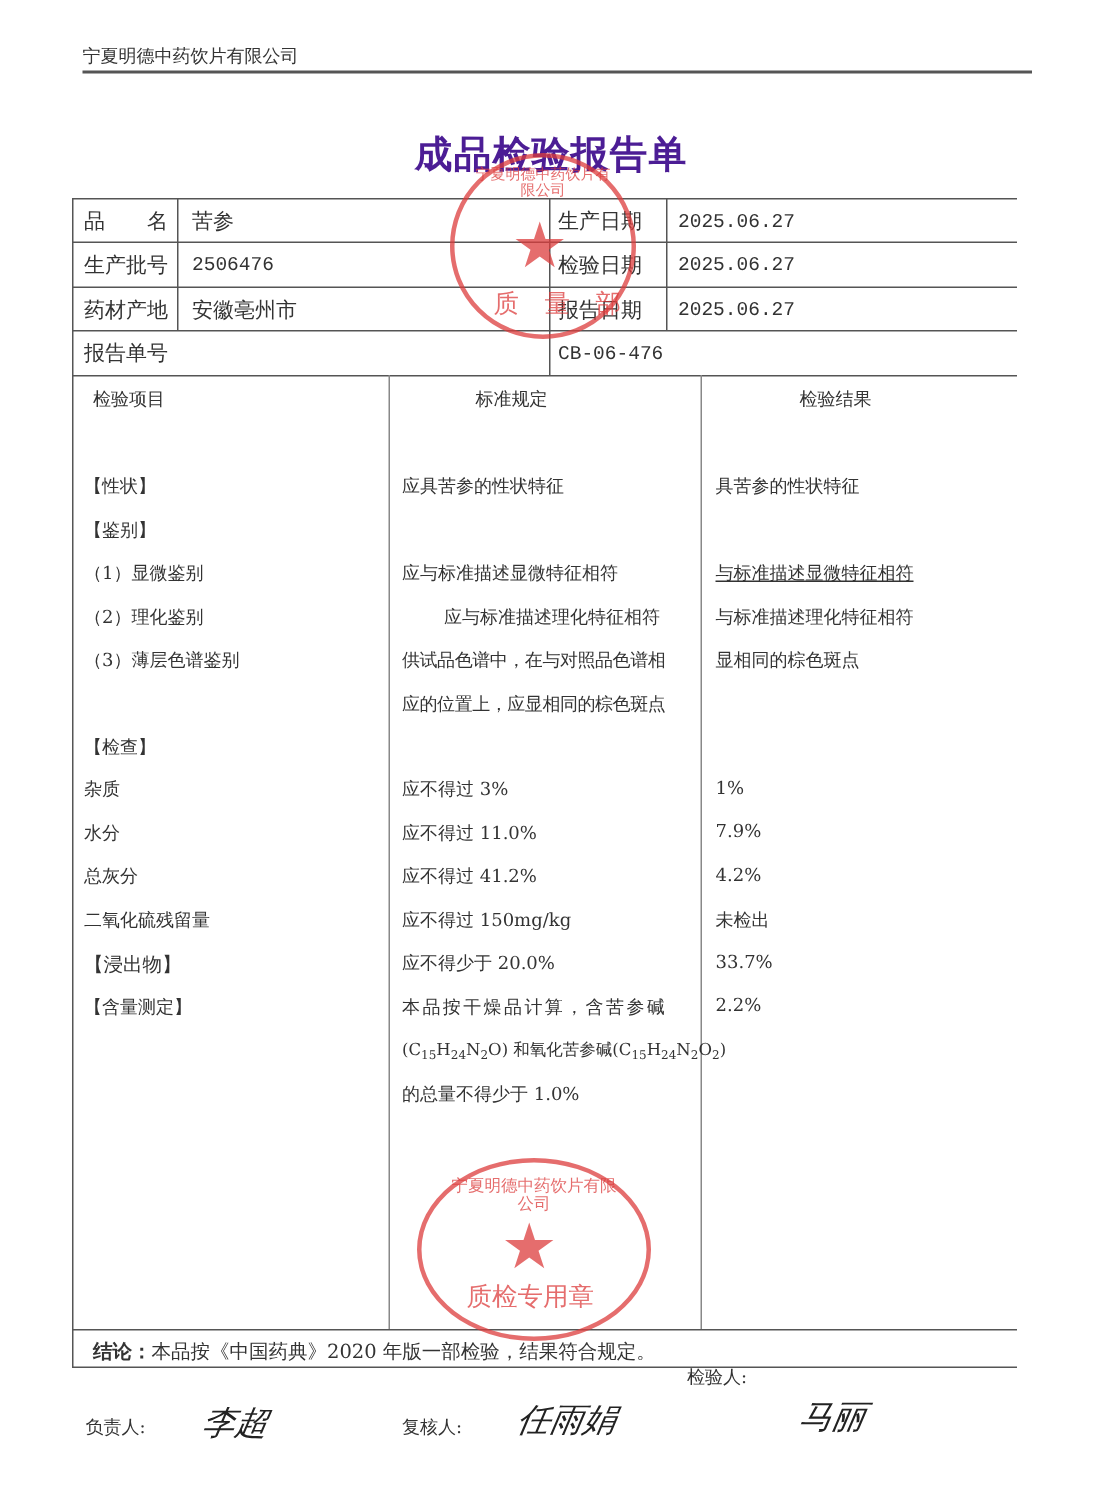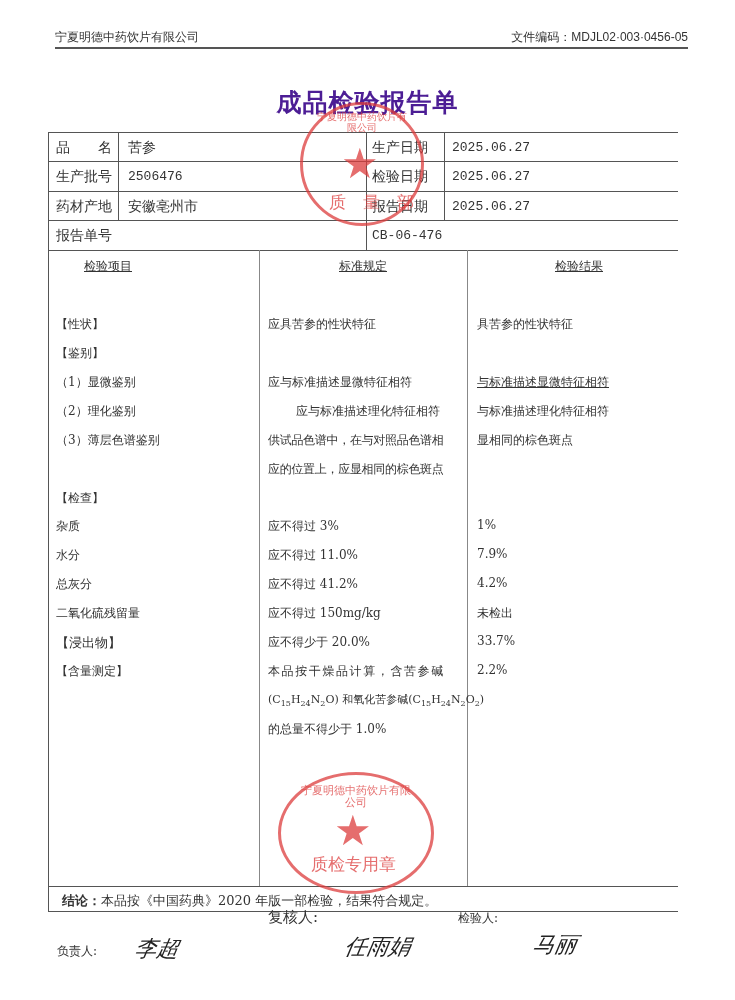--- a/index.html
+++ b/index.html
@@ -4,33 +4,32 @@
 <style>
   html,body{margin:0;padding:0;background:#fff;}
   body{width:735px;height:1000px;position:relative;overflow:hidden;font-family:"DejaVu Serif","Liberation Serif",serif;color:#222;}
   .hdr{position:absolute;left:55px;right:47px;top:29px;height:18px;font-size:12px;color:#333;border-bottom:2px solid #555;}
   .hdr .l{position:absolute;left:0;top:0;}
   .hdr .r{position:absolute;right:0;top:0;font-family:"Liberation Sans",sans-serif;font-size:12px;}
   .title{position:absolute;left:0;right:0;top:86px;text-align:center;font-size:25px;font-weight:bold;font-family:"DejaVu Sans",sans-serif;letter-spacing:1px;color:#4c1d95;}
   .line{position:absolute;background:#555;}
   .cell{position:absolute;font-size:13px;color:#333;white-space:nowrap;}
   .mono{font-family:"Liberation Mono","DejaVu Sans Mono",monospace;font-size:13px;}
-  .uline{text-decoration:underline;margin-left:22px;}
+  .uline{}
   .sig{position:absolute;font-family:"DejaVu Serif",serif;font-size:22px;color:#222;font-style:italic;transform:skewX(-10deg);}
   .stamp{position:absolute;border:3px solid rgba(220,60,60,0.75);border-radius:50%;color:rgba(220,60,60,0.75);}
   .stamp .star{position:absolute;font-size:42px;line-height:1;}
   .stamp .bot{position:absolute;font-size:17px;white-space:nowrap;}
   sub{font-size:8px;}
 </style>
 </head>
 <body>
 
 <div class="hdr">
   <span class="l">宁夏明德中药饮片有限公司</span>
-  <span class="r">文件编码：MDJL02·003·0456-05</span>
 </div>
 
 <div class="title">成品检验报告单</div>
 
 <div>
 
   <div class="line" style="left:48px;top:132px;width:630px;height:1px;"></div>
   <div class="line" style="left:48px;top:161px;width:630px;height:1px;"></div>
   <div class="line" style="left:48px;top:191px;width:630px;height:1px;"></div>
   <div class="line" style="left:48px;top:220px;width:630px;height:1px;"></div>
@@ -130,21 +129,21 @@
 <div>
   <div class="cell" style="left:268px;top:721px;font-size:12px;">的总量不得少于 1.0%</div>
 </div>
 
 <div class="cell" style="left:62px;top:892px;font-size:13px;">
   <b>结论：</b><span>本品按《中国药典》2020 年版一部检验，结果符合规定。</span>
 </div>
 
 <div class="cell" style="left:57px;top:943px;font-size:12px;">负责人:</div>
 <div class="sig" style="left:135px;top:934px;">李超</div>
-<div class="cell" style="left:268px;top:908px;font-size:15px;">复核人:</div>
+<div class="cell" style="left:268px;top:943px;font-size:12px;">复核人:</div>
 <div class="sig" style="left:345px;top:932px;">任雨娟</div>
 <div class="cell" style="left:458px;top:910px;font-size:12px;">检验人:</div>
 <div class="sig" style="left:533px;top:930px;">马丽</div>
 
 <div class="stamp" style="left:300px;top:102px;width:118px;height:118px;">
   <div style="position:absolute;left:10px;top:6px;width:98px;font-size:10px;text-align:center;line-height:1.1;">宁夏明德中药饮片有限公司</div>
   <div class="star" style="left:38px;top:38px;">★</div>
   <div class="bot" style="left:26px;top:86px;">质　量　部</div>
 </div>
 <div class="stamp" style="left:278px;top:772px;width:150px;height:116px;">

